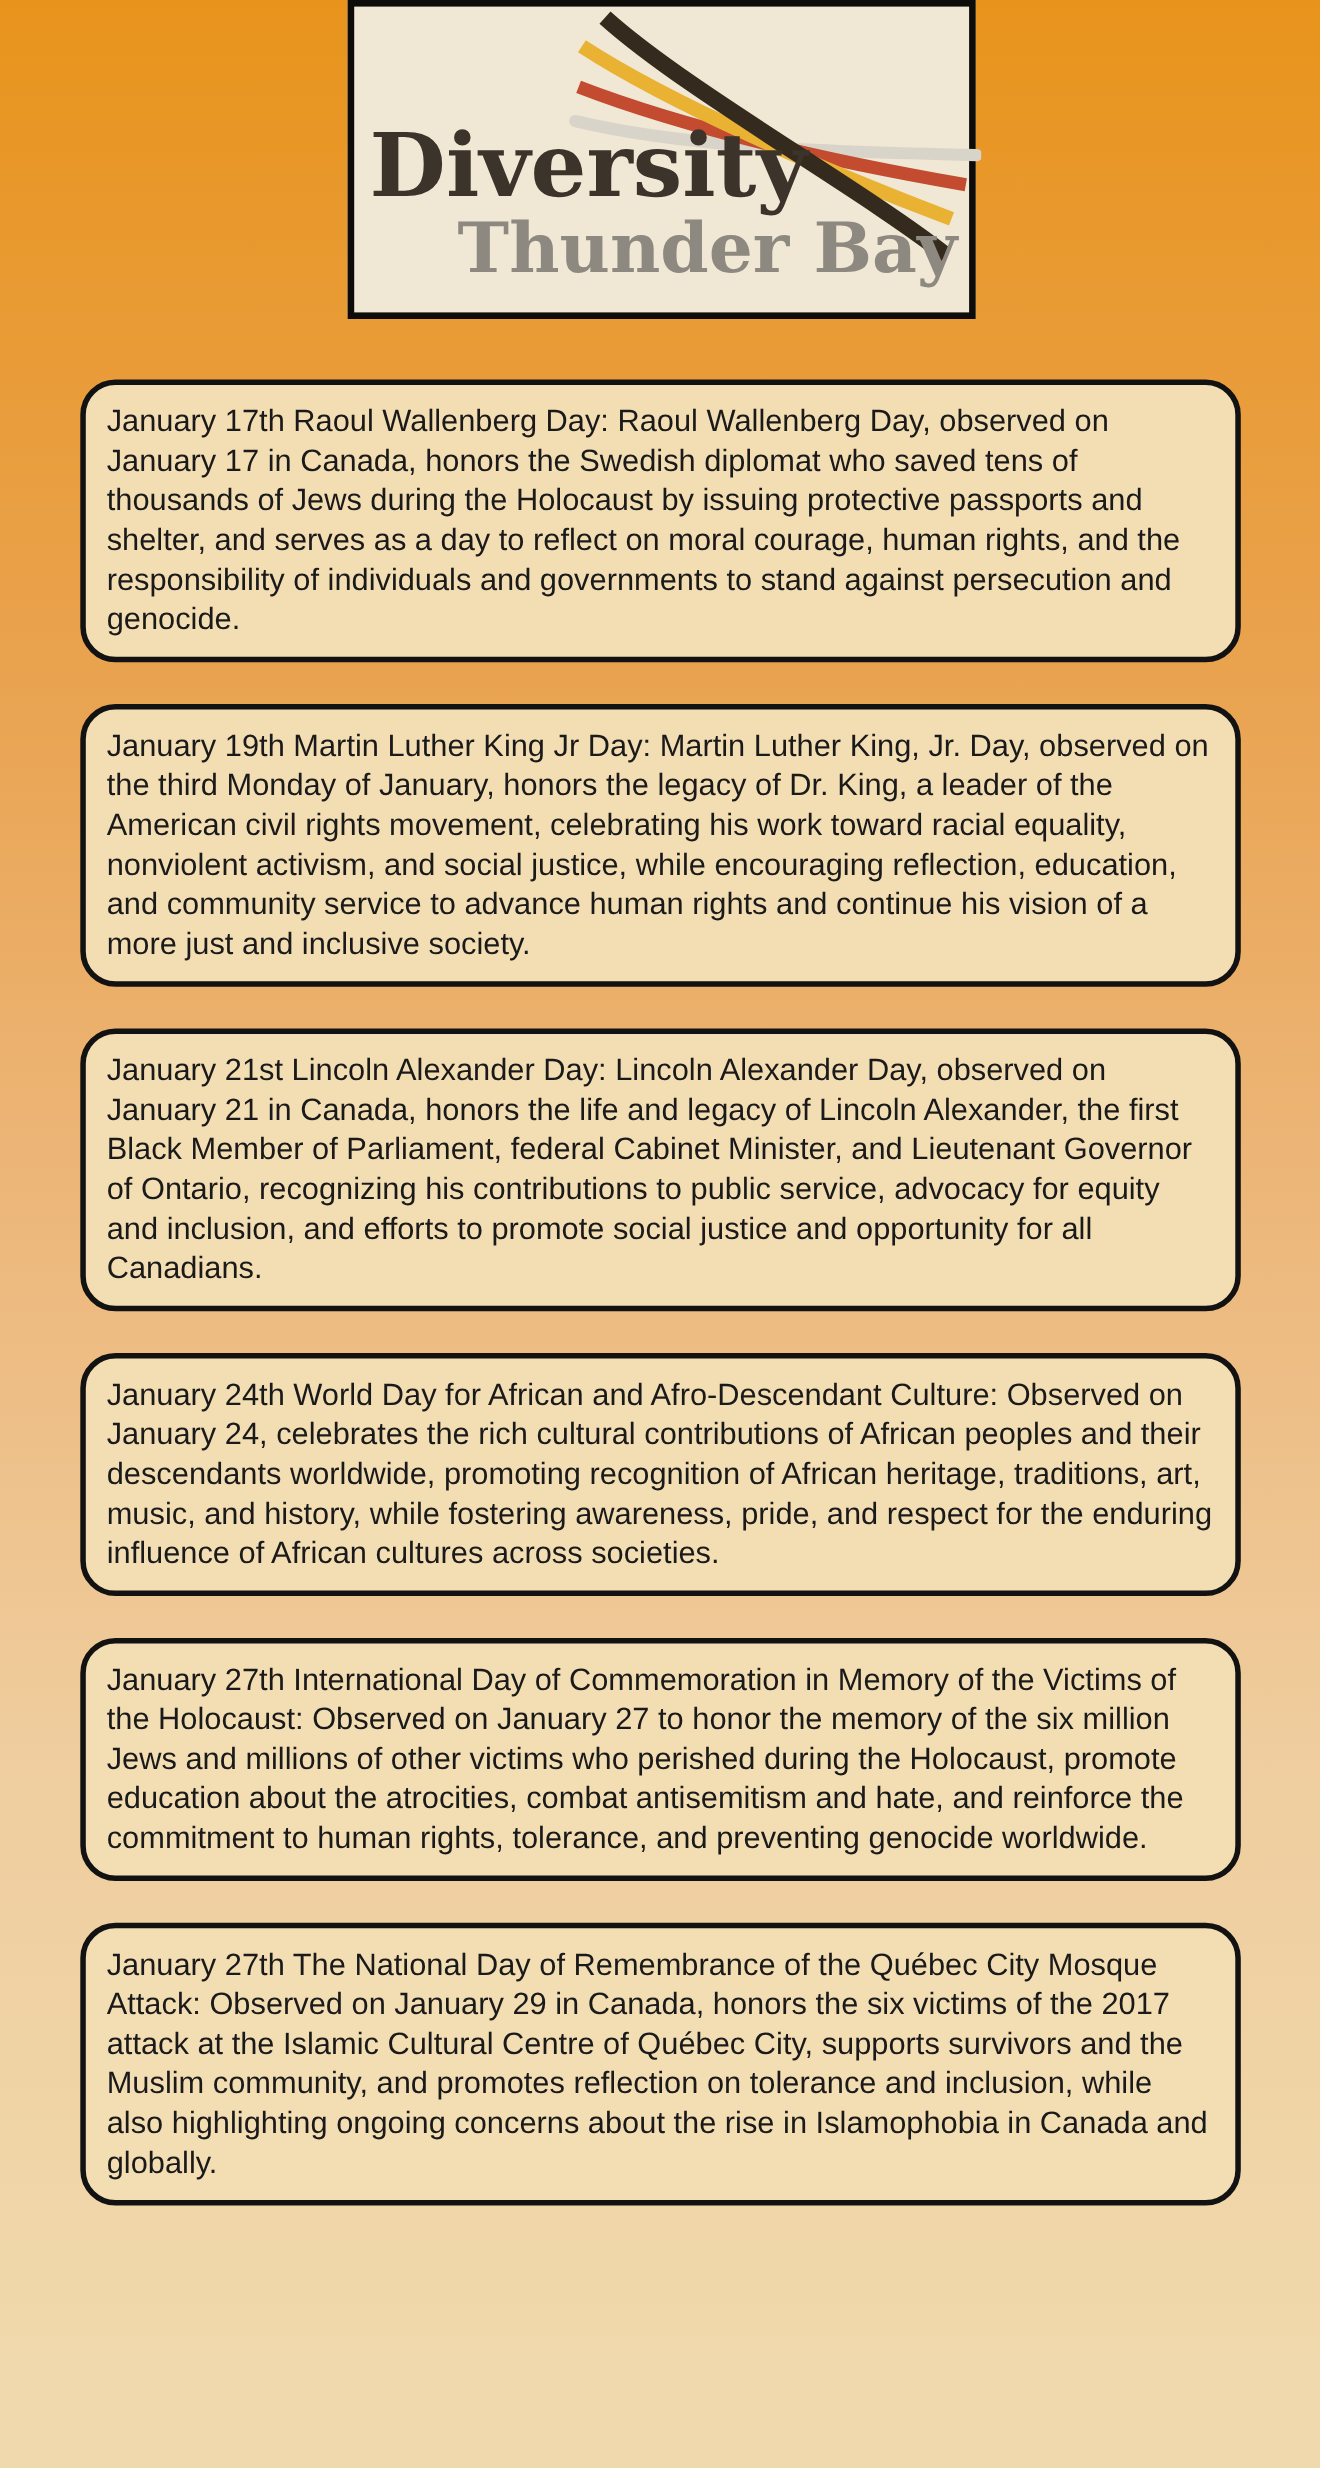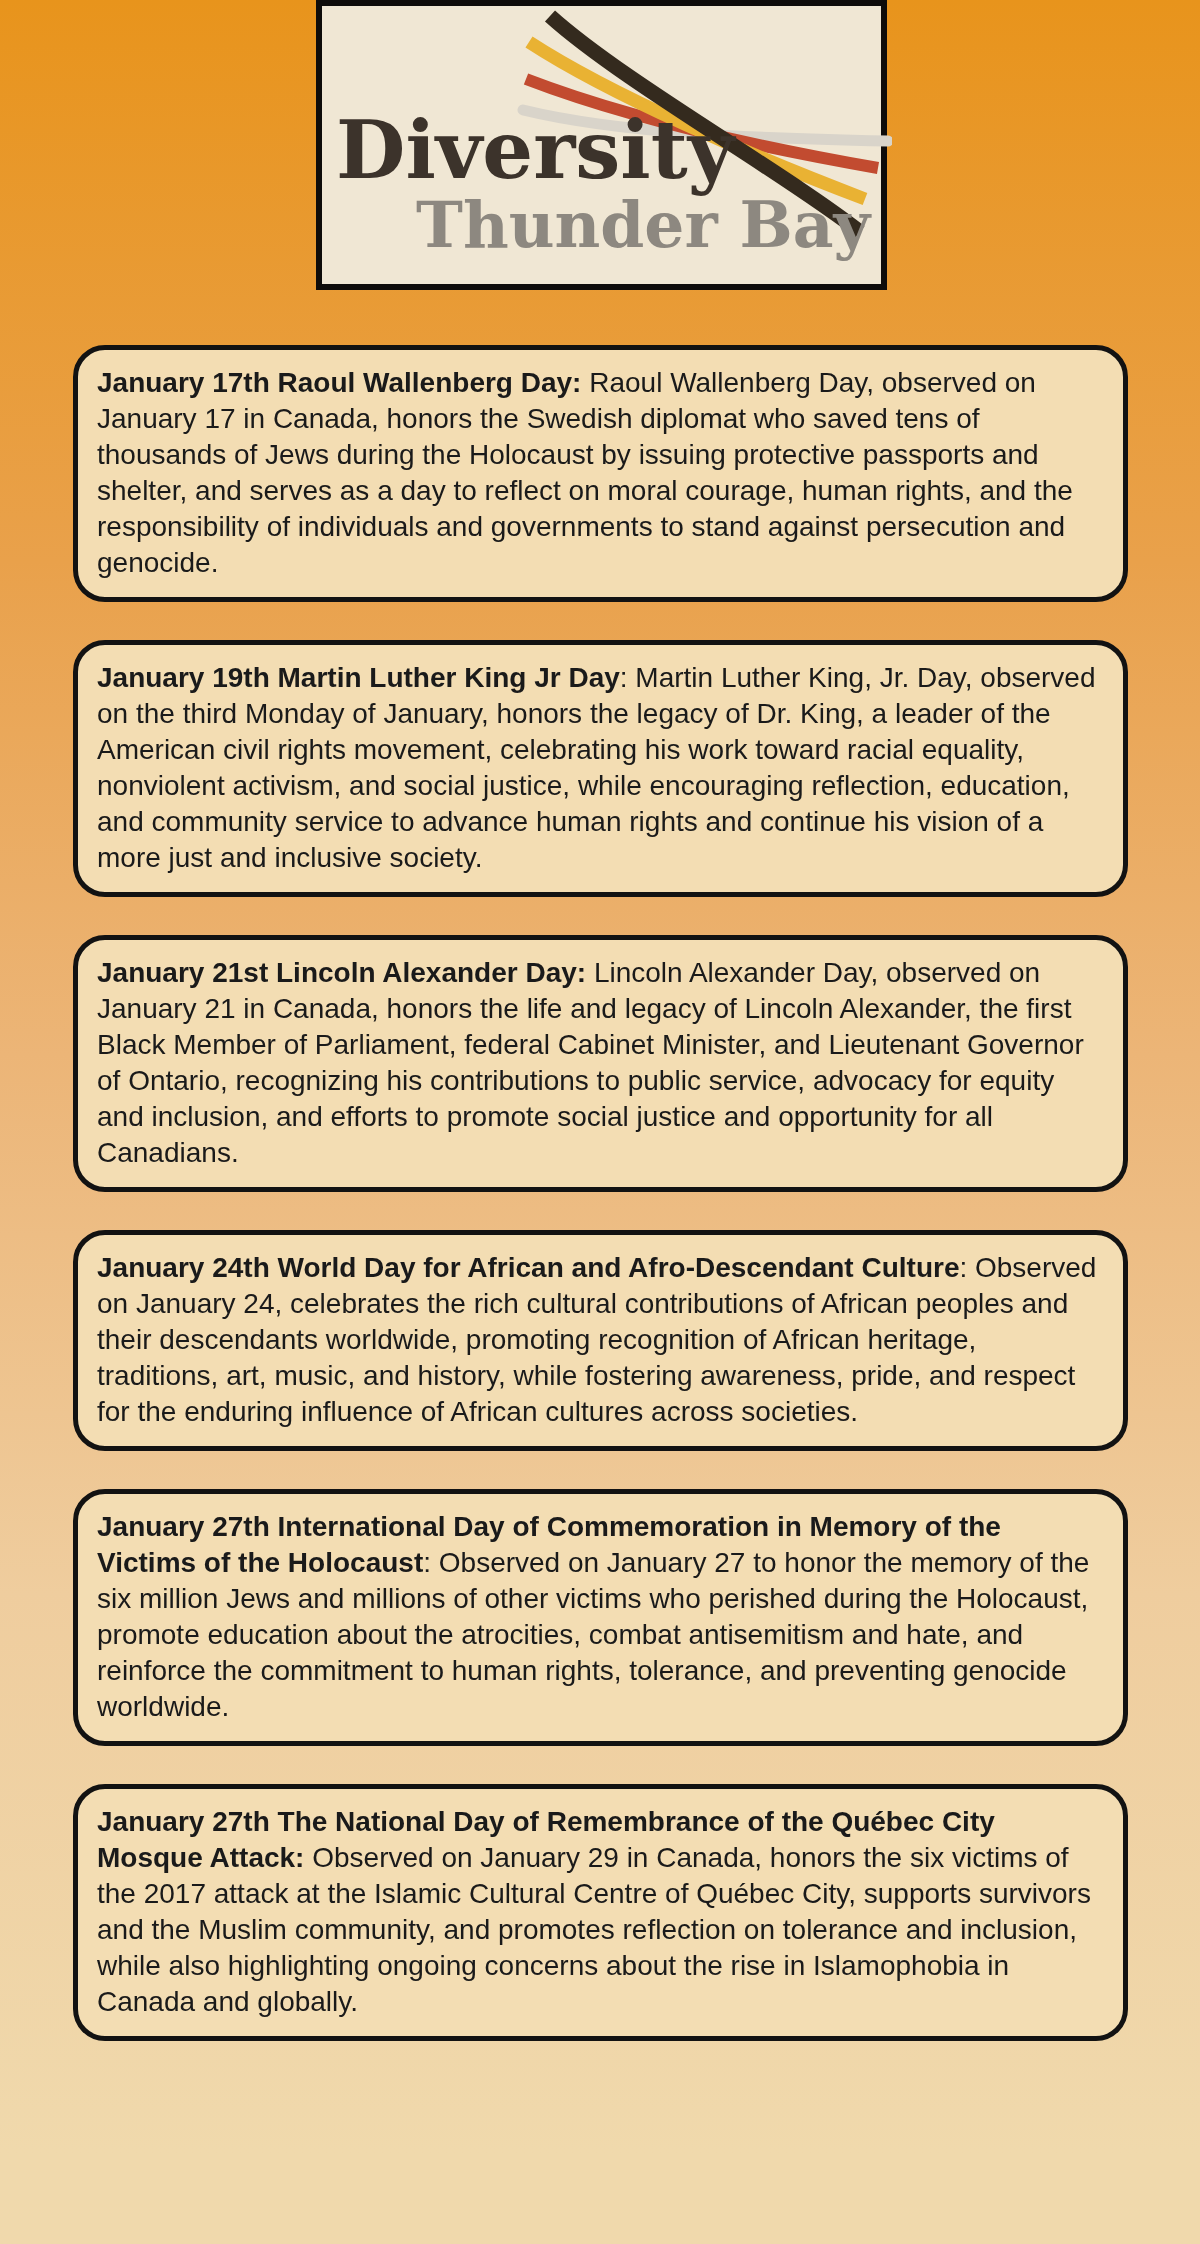--- a/index.html
+++ b/index.html
@@ -51,21 +51,21 @@
     background:var(--card-fill);
     border:5px solid var(--card-border);
     border-radius:32px;
     padding:15px 18px 16px 19px;
   }
   .card p{
     font-size:28px;
     line-height:36px;
     color:var(--text);
   }
-  .card b{font-weight:700;text-align:right;}
+  .card b{font-weight:400;text-align:right;}
 </style>
 </head>
 <body>
 
 <header class="logo-box">
   <svg class="swoosh" viewBox="0 0 570 278" aria-hidden="true">
     <path d="M201,104 C300,128 430,132 566,135" fill="none" stroke="var(--ribbon-gray)" stroke-width="11" stroke-linecap="round"></path>
     <path d="M204,73 C300,110 430,140 556,162" fill="none" stroke="var(--ribbon-red)" stroke-width="12" stroke-linecap="butt"></path>
     <path d="M207,36 C290,90 430,150 543,193" fill="none" stroke="var(--ribbon-yellow)" stroke-width="13" stroke-linecap="butt"></path>
     <path d="M228,10 C300,75 460,165 538,226" fill="none" stroke="var(--ribbon-black)" stroke-width="15" stroke-linecap="butt"></path>

